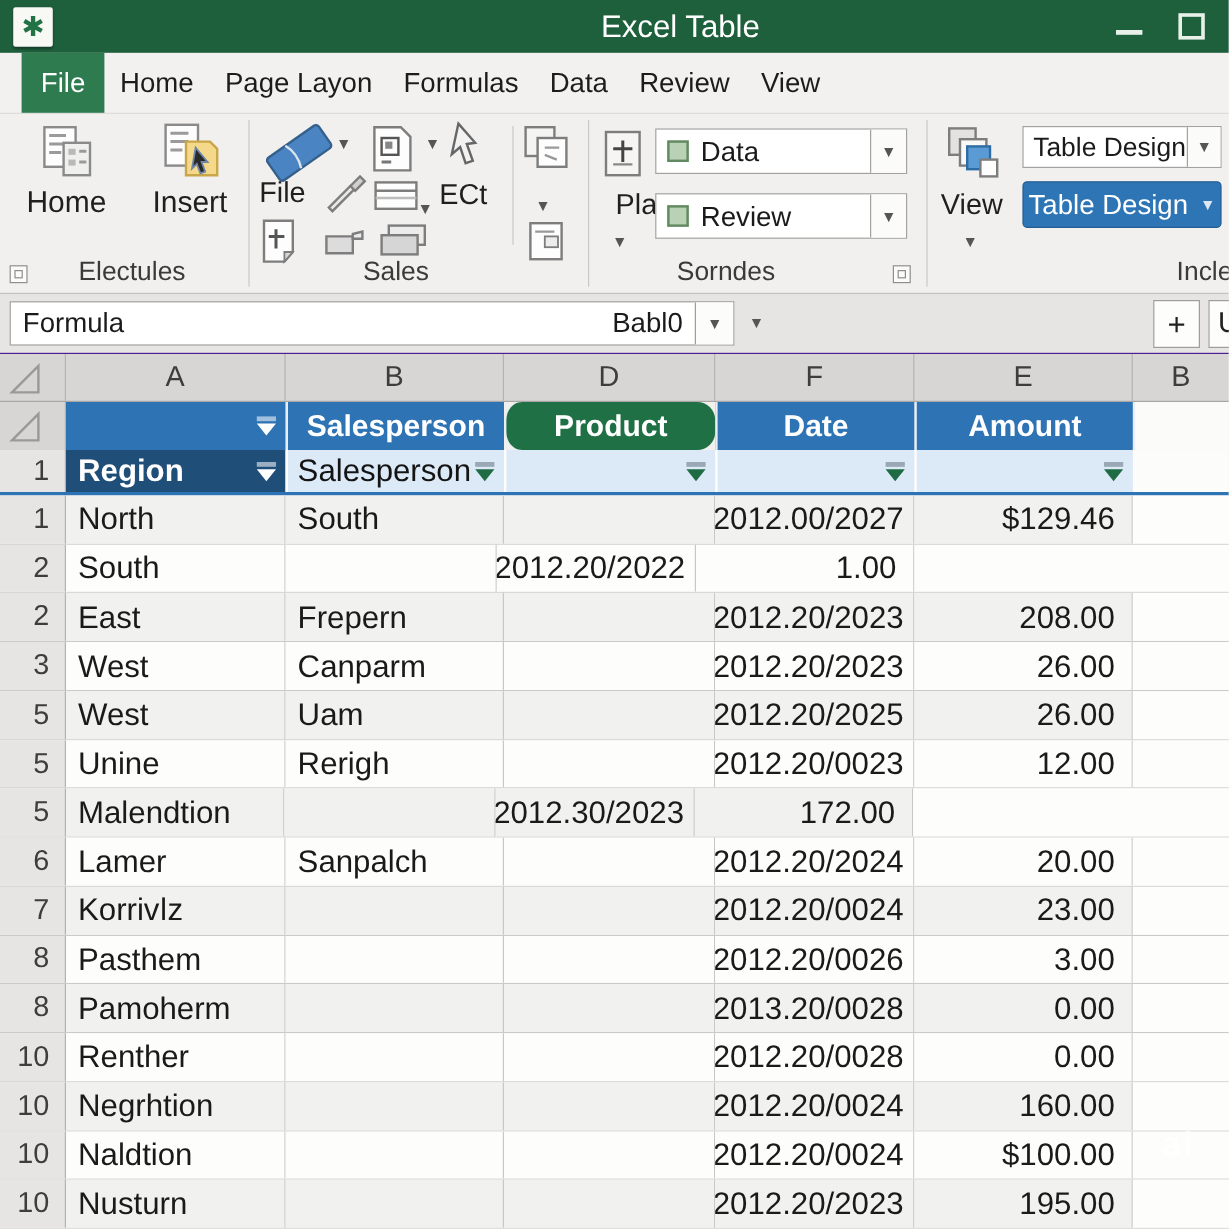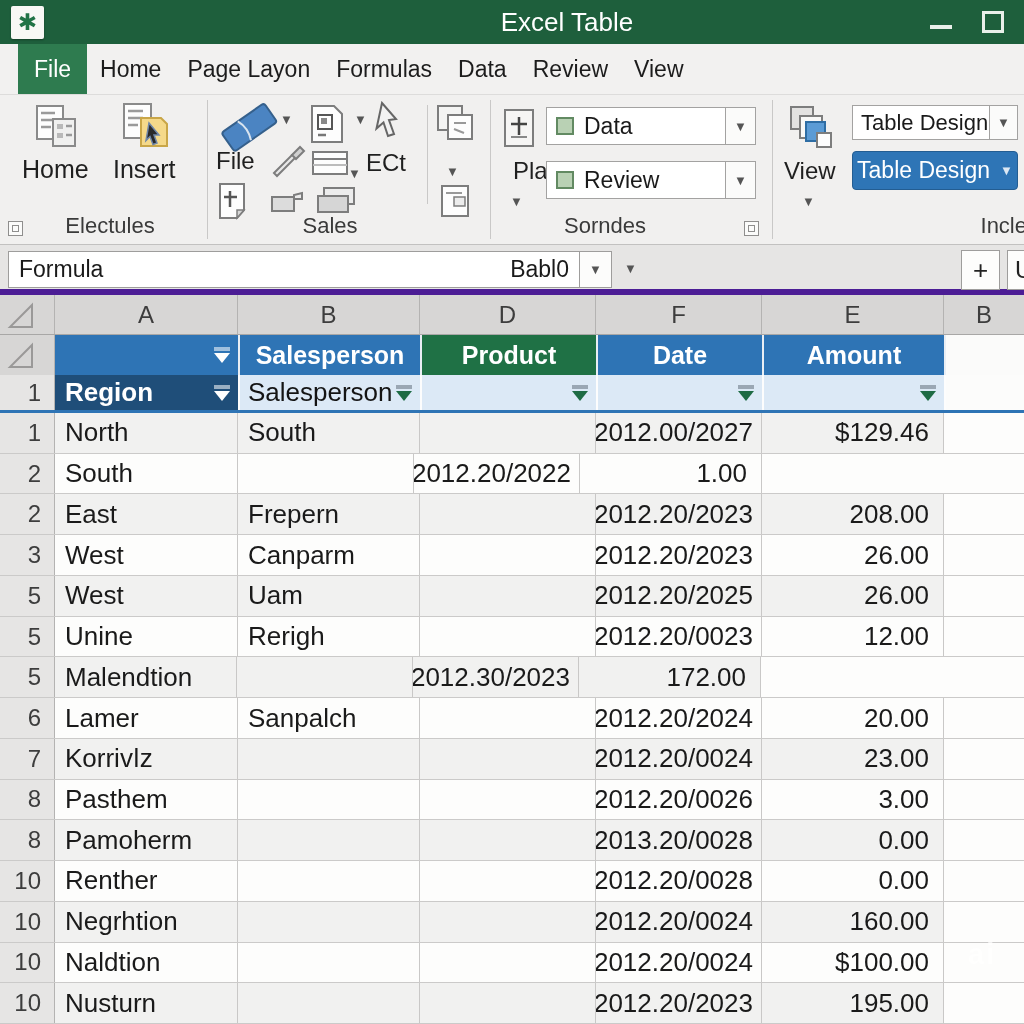--- a/index.html
+++ b/index.html
@@ -38,21 +38,21 @@
 
   .combo { position:absolute; height:38px; background:#fff; border:1px solid #a3a2a1; display:flex; align-items:center; font-size:23px; color:#1a1a1a; }
   .combo .gsq { width:18px; height:18px; background:#b9d1b4; border:2px solid #628a62; margin:0 10px 0 9px; flex:0 0 auto; }
   .combo .spacer { flex:1; }
   .combo .cbar { width:30px; align-self:stretch; border-left:1px solid #a3a2a1; display:flex; align-items:center; justify-content:center; background:#fbfbfa; }
 
   .btn-blue { position:absolute; background:#2E75B6; border:1px solid #235d92; border-radius:4px; color:#fff;
               display:flex; align-items:center; justify-content:center; gap:10px; font-size:23px; }
 
   
-  .formulabar { height:50px; background:#e6e5e4; position:relative; border-bottom:6px solid #4c1d95; }
+  .formulabar { height:50px; background:#e6e5e4; position:relative; border-bottom:1px solid #4c1d95; }
   .fx-input { position:absolute; left:8px; top:6px; width:604px; height:37px; background:#fff; border:1px solid #9e9d9c;
               display:flex; align-items:center; font-size:23px; color:#1a1a1a; }
   .fx-input .fxlabel { padding-left:10px; }
   .fx-input .spacer { flex:1; }
   .fx-input .namebox { padding-right:10px; }
   .fx-input .cbar { width:32px; align-self:stretch; border-left:1px solid #9e9d9c; display:flex; align-items:center; justify-content:center; background:#fcfcfb; }
   .fx-arrow2 { position:absolute; left:624px; top:17px; }
   .sq-btn { position:absolute; top:5px; height:40px; background:#fdfdfc; border:1px solid #9e9d9c;
             display:flex; align-items:center; justify-content:center; font-size:26px; color:#222; }
 
@@ -60,21 +60,21 @@
   .colheads { height:40px; display:flex; background:#d7d6d5; border-bottom:1px solid #a8a7a6; }
   .corner { width:55px; border-right:1px solid #b4b3b2; position:relative; }
   .colh { display:flex; align-items:center; justify-content:center; font-size:24px; color:#3d3d3d; border-right:1px solid #b4b3b2; }
 
   
   .hrow1 { display:flex; height:40px; }
   .h-rowhead { width:55px; background:#d7d6d5; border-right:1px solid #b4b3b2; position:relative; }
   .hcell { display:flex; align-items:center; justify-content:center; color:#fff; font-weight:bold; font-size:25px;
            background:#2E74B5; border-left:2px solid #e9eef4; position:relative; }
   .hcell.first { border-left:none; justify-content:flex-end; padding-right:10px; }
-  .hcell.green { background:#1F7145; }
+  .hcell.green { background:#1F7145;border-radius:15px; }
   .h-x { flex:1; background:#fbfbfa; border-left:2px solid #e9eef4; }
 
   .hrow2 { display:flex; height:38px; border-bottom:3px solid #2E74B5; }
   .h2-rowhead { width:55px; background:#e6e5e4; color:#3d3d3d; font-size:24px; display:flex; align-items:center;
                 justify-content:flex-end; padding-right:13px; border-right:1px solid #b4b3b2; }
   .h2cell { background:#DCE9F6; display:flex; align-items:center; font-size:26px; color:#141414;
             border-left:2px solid #fdfdfd; position:relative; padding-left:8px; }
   .h2cell.navy { background:#1F4E79; color:#fff; font-weight:bold; padding-left:10px; border-left:none; }
   .h2-x { flex:1; background:#fcfcfb; border-left:2px solid #fdfdfd; }
 
@@ -140,21 +140,21 @@
         <line x1="10" y1="17" x2="24" y2="17" stroke="#9a9a9a" stroke-width="2.5"></line>
         <line x1="10" y1="24" x2="20" y2="24" stroke="#9a9a9a" stroke-width="2.5"></line>
         <rect x="22" y="16" width="22" height="27" fill="#f0f0ef" stroke="#8a8a8a" stroke-width="2"></rect>
         <rect x="26" y="21" width="6" height="5" fill="#b9b9b9"></rect>
         <line x1="35" y1="23" x2="41" y2="23" stroke="#9a9a9a" stroke-width="2.5"></line>
         <rect x="26" y="30" width="6" height="5" fill="#b9b9b9"></rect>
         <line x1="35" y1="32" x2="41" y2="32" stroke="#9a9a9a" stroke-width="2.5"></line>
       </svg>
       <span class="lbl">Home</span>
     </div>
-    <div class="rbtn" style="left:113px; top:6px;">
+    <div class="rbtn" style="left:127px; top:6px;">
       <svg width="50" height="50" viewBox="0 0 50 50">
         <rect x="5" y="3" width="27" height="34" fill="#fdfdfd" stroke="#8a8a8a" stroke-width="2"></rect>
         <line x1="9" y1="10" x2="24" y2="10" stroke="#9a9a9a" stroke-width="2.5"></line>
         <line x1="9" y1="17" x2="24" y2="17" stroke="#9a9a9a" stroke-width="2.5"></line>
         <line x1="9" y1="24" x2="19" y2="24" stroke="#9a9a9a" stroke-width="2.5"></line>
         <path d="M22 17 h20 l6 6 v22 h-26 z" fill="#f5d98a" stroke="#c9a648" stroke-width="2"></path>
         <path d="M30 22 l10 12 -5 0 3 8 -4 1.5 -3 -8 -4 4 z" fill="#2a2a2a" stroke="#6f86a8" stroke-width="1.5"></path>
       </svg>
       <span class="lbl">Insert</span>
     </div>

